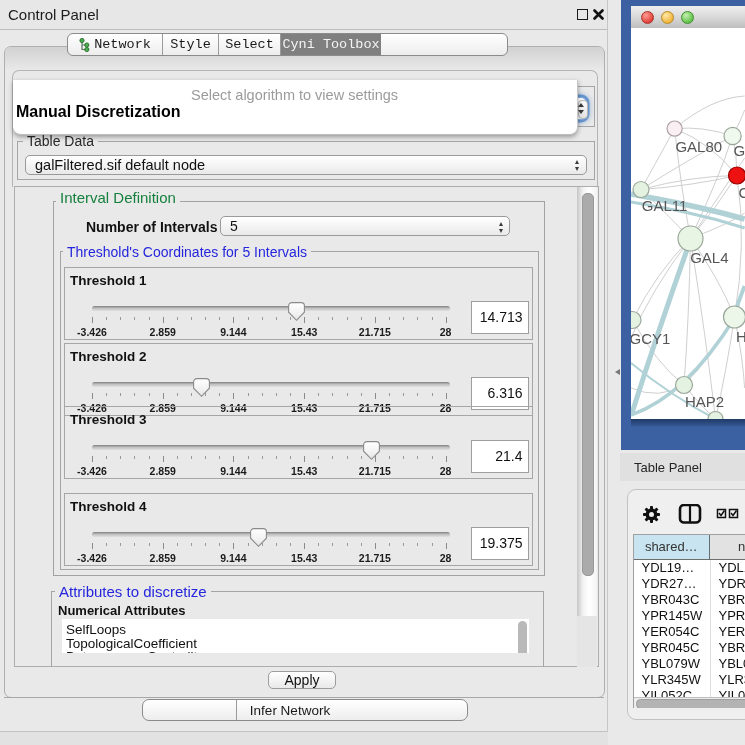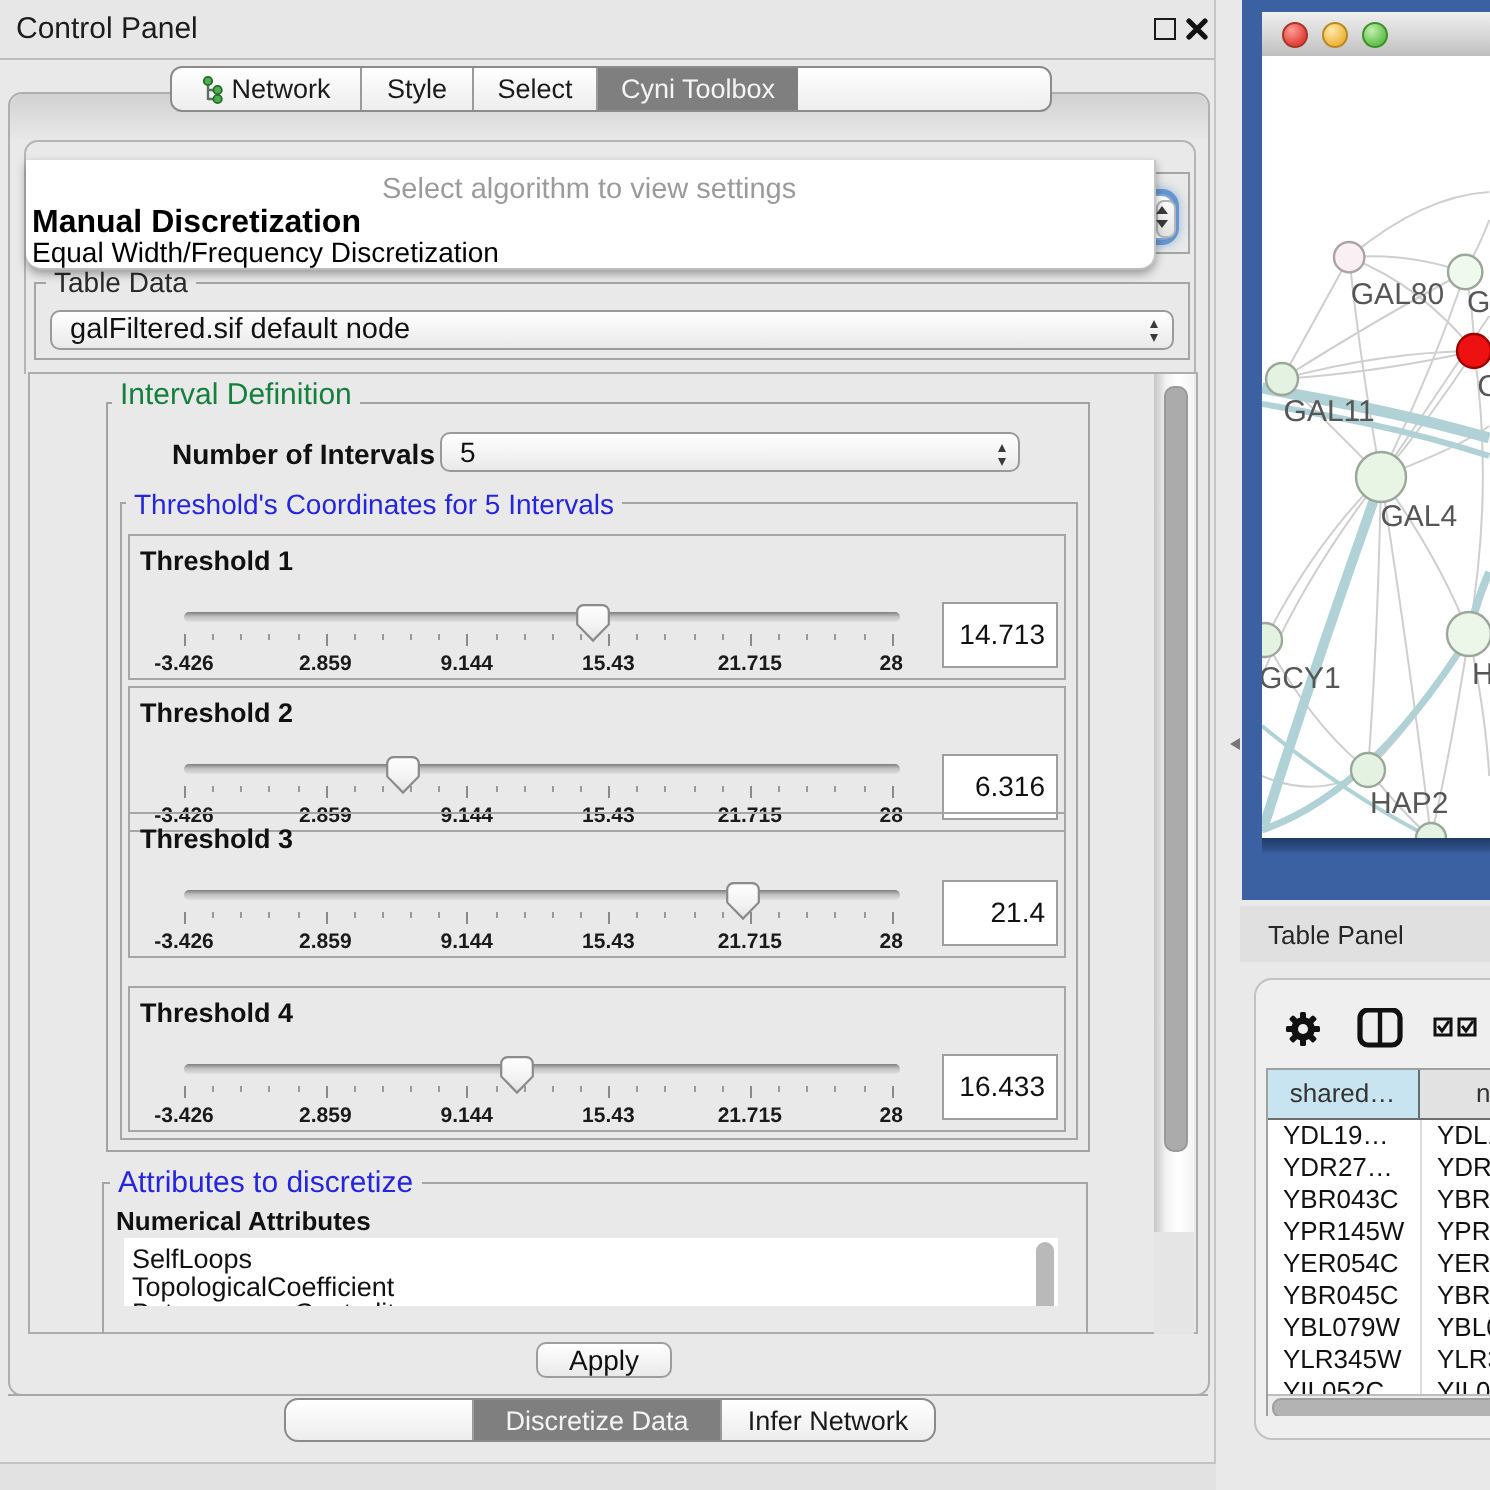--- a/index.html
+++ b/index.html
@@ -10,21 +10,21 @@
   #titlebar{left:0;top:0;width:608px;height:29px;background:#E7E7E7;border-bottom:1px solid #BDBDBD;}
   #titlebar .t{position:absolute;left:8px;top:6px;font-size:15px;color:#1c1c1c;}
   #float-ico{position:absolute;left:577px;top:9px;width:9px;height:9px;border:1.6px solid #1a1a1a;}
   
   .tabstrip{display:flex;border:1px solid #8B8B8B;border-radius:6px;overflow:hidden;
             background:linear-gradient(#FFFFFF,#EDEDED);}
   .tabstrip .tab{display:flex;align-items:center;justify-content:center;
        font-size:13.5px;color:#1a1a1a;border-left:1px solid #9A9A9A;white-space:nowrap;}
   .tabstrip .tab:first-child{border-left:none;}
   .tabstrip .sel{background:#7F7F7F;color:#F4F4F4;}
-  #toptabs{left:85px;top:33px;width:439px;height:21px;}
+  #toptabs{left:67px;top:33px;width:439px;height:21px;font-family:Liberation Mono, monospace;}
   #bottabs{left:142px;top:699px;width:324px;height:20px;border-radius:7px;}
   
   #tabpane{left:4px;top:46px;width:599px;height:650px;background:#E9E9E9;
            border:1px solid #AFAFAF;border-radius:7px;}
   #tabpane .topshade{position:absolute;left:0;top:0;width:100%;height:24px;
        background:linear-gradient(rgba(0,0,0,0.10),rgba(0,0,0,0));border-radius:7px 7px 0 0;}
   .groupbox{position:absolute;border:1px solid #A5A5A5;}
   .grouplabel{position:absolute;background:#E9E9E9;padding:0 4px;white-space:nowrap;}
   
   .combo{position:absolute;background:linear-gradient(#FFFFFF,#F2F2F2 60%,#E9E9E9);
@@ -310,47 +310,45 @@
       <svg class="thumb" style="left:184.7px;" width="17" height="20" viewBox="0 0 17 20">
         <defs>
           <linearGradient id="tg493" x1="0" y1="0" x2="0" y2="1">
             <stop offset="0" stop-color="#FFFFFF"></stop>
             <stop offset="0.6" stop-color="#F2F2F2"></stop>
             <stop offset="1" stop-color="#E2E2E2"></stop>
           </linearGradient>
         </defs>
         <path d="M3.8,0.6 h9.4 a3.2,3.2 0 0 1 3.2,3.2 v6.4 L8.5,18.3 L0.6,10.2 v-6.4 a3.2,3.2 0 0 1 3.2,-3.2 z" fill="url(#tg493)" stroke="#8A8A8A" stroke-width="1.1"></path>
       </svg>
-      <div class="vbox">16.433</div>
+      <div class="vbox">19.375</div>
     </div>
   </div>
 
 <div class="groupbox" style="left:51px;top:591px;width:491px;height:75px;border-bottom:none;"></div>
 <div class="grouplabel" style="left:55px;top:583px;font-size:15px;color:#2525DE;">Attributes to discretize</div>
 <div class="abs" style="left:58px;top:603px;font-size:13px;font-weight:bold;color:#111;">Numerical Attributes</div>
 <div class="abs" style="left:62px;top:619px;width:467px;height:34px;background:#fff;overflow:hidden;">
   <div style="position:absolute;left:4px;top:4px;font-size:13.5px;color:#111;line-height:13.7px;">
     SelfLoops<br>TopologicalCoefficient<br>BetweennessCentrality<br>NeighborhoodConnectivity</div>
   <div style="position:absolute;left:456px;top:2px;width:9px;height:60px;border-radius:5px;background:#B9B9B9;"></div>
 </div>
 
 <div class="btn" style="left:268px;top:671px;width:66px;height:16px;">Apply</div>
 <div class="abs" style="left:4px;top:697px;width:600px;height:1px;background:#A8A8A8;"></div>
 <div id="bottabs" class="tabstrip abs">
   <div class="tab" style="width:93px;margin-top:48px;">Impute Data</div>
-  <div class="tab sel" style="width:123px;">Discretize Data</div>
   <div class="tab" style="width:106px;">Infer Network</div>
 </div>
 <div class="abs" style="left:0;top:731px;width:608px;height:14px;background:#E2E2E2;border-top:1px solid #C2C2C2;"></div>
 <div class="abs" style="left:607px;top:0;width:1px;height:732px;background:#C6C6C6;"></div>
 
 <div id="overlay" class="abs">
   <div style="position:absolute;left:178px;top:7.5px;font-size:14.5px;color:#9B9B9B;">Select algorithm to view settings</div>
   <div style="position:absolute;left:3px;top:23.5px;font-size:16px;font-weight:bold;color:#000;">Manual Discretization</div>
-  <div style="position:absolute;left:3px;top:38.5px;font-size:14px;color:#000;">Equal Width/Frequency Discretization</div>
 </div>
 
 <div class="abs" style="left:615px;top:369px;width:0;height:0;border-top:3px solid transparent;border-bottom:3px solid transparent;border-right:5px solid #777;"></div>
 
 <div id="netwin" class="abs">
   <div id="nettitle"></div>
   <div class="light" style="left:20px;background:radial-gradient(circle at 35% 30%,#FF9C94,#E0423A 70%);border:1px solid #A8342C;"></div>
   <div class="light" style="left:40px;background:radial-gradient(circle at 35% 30%,#FFE9A8,#EFB53F 70%);border:1px solid #B8891F;"></div>
   <div class="light" style="left:60px;background:radial-gradient(circle at 35% 30%,#C4EFB0,#62C24C 70%);border:1px solid #3F8F2D;"></div>
   <div id="netcanvas">

